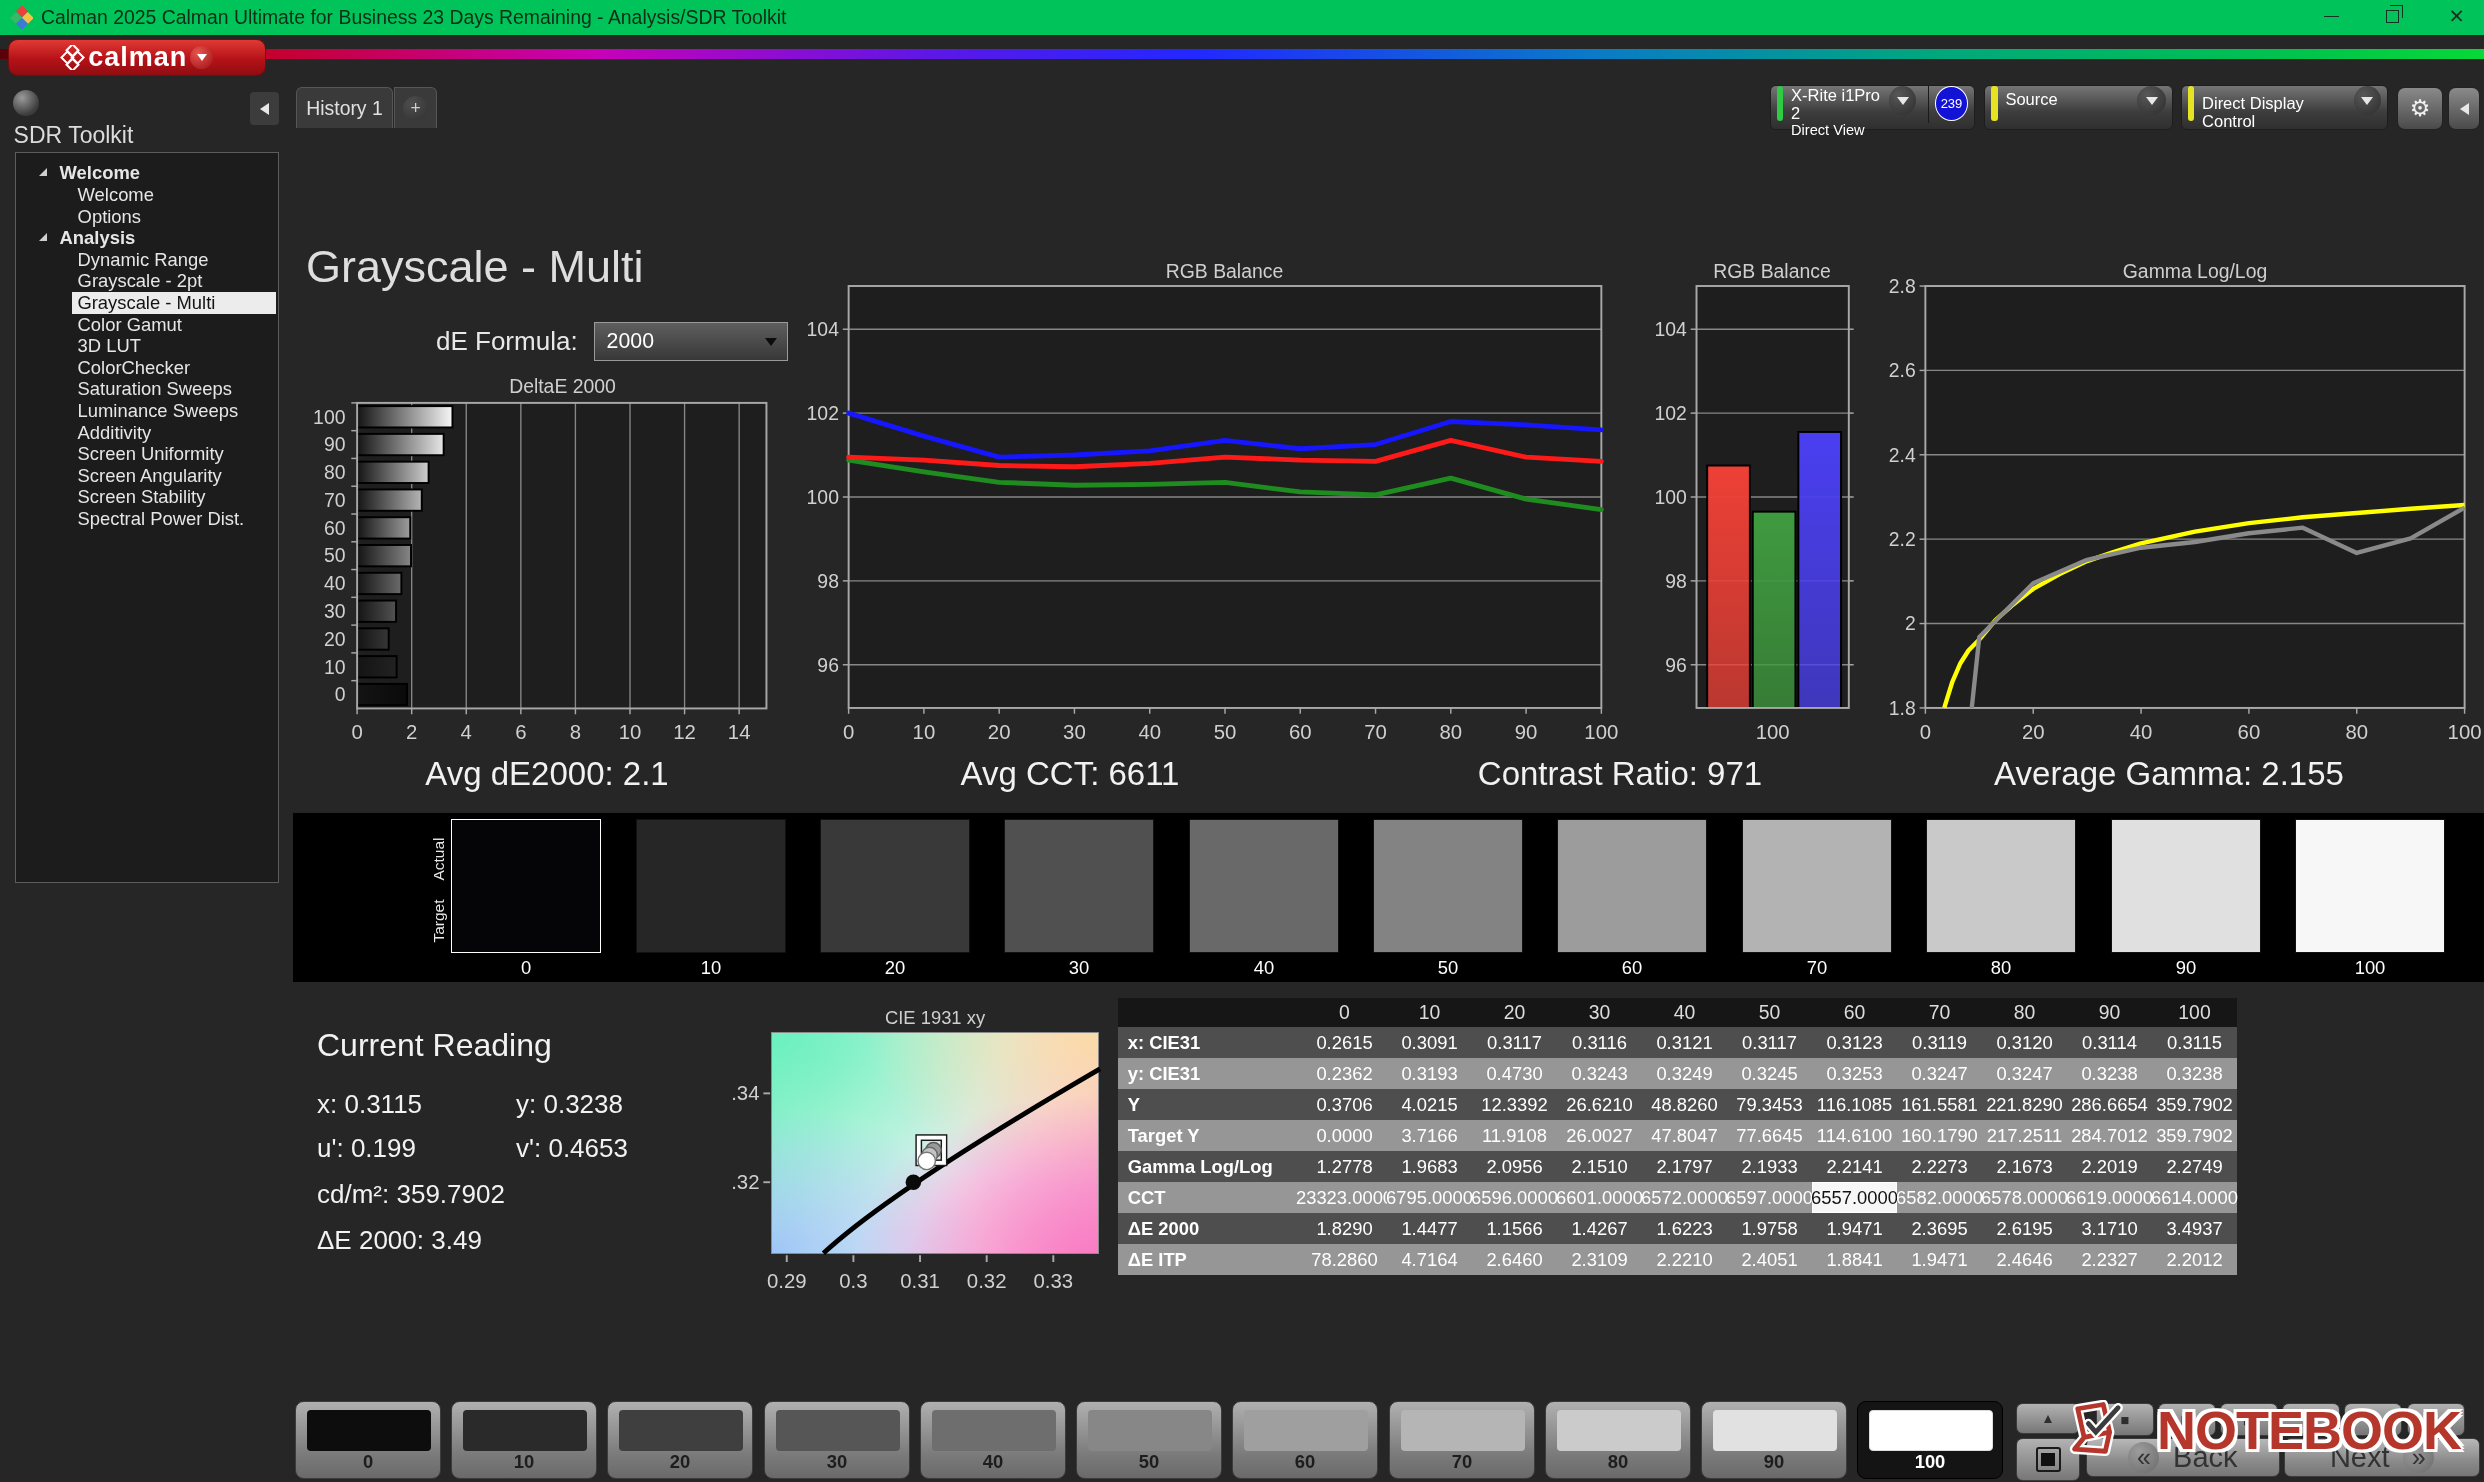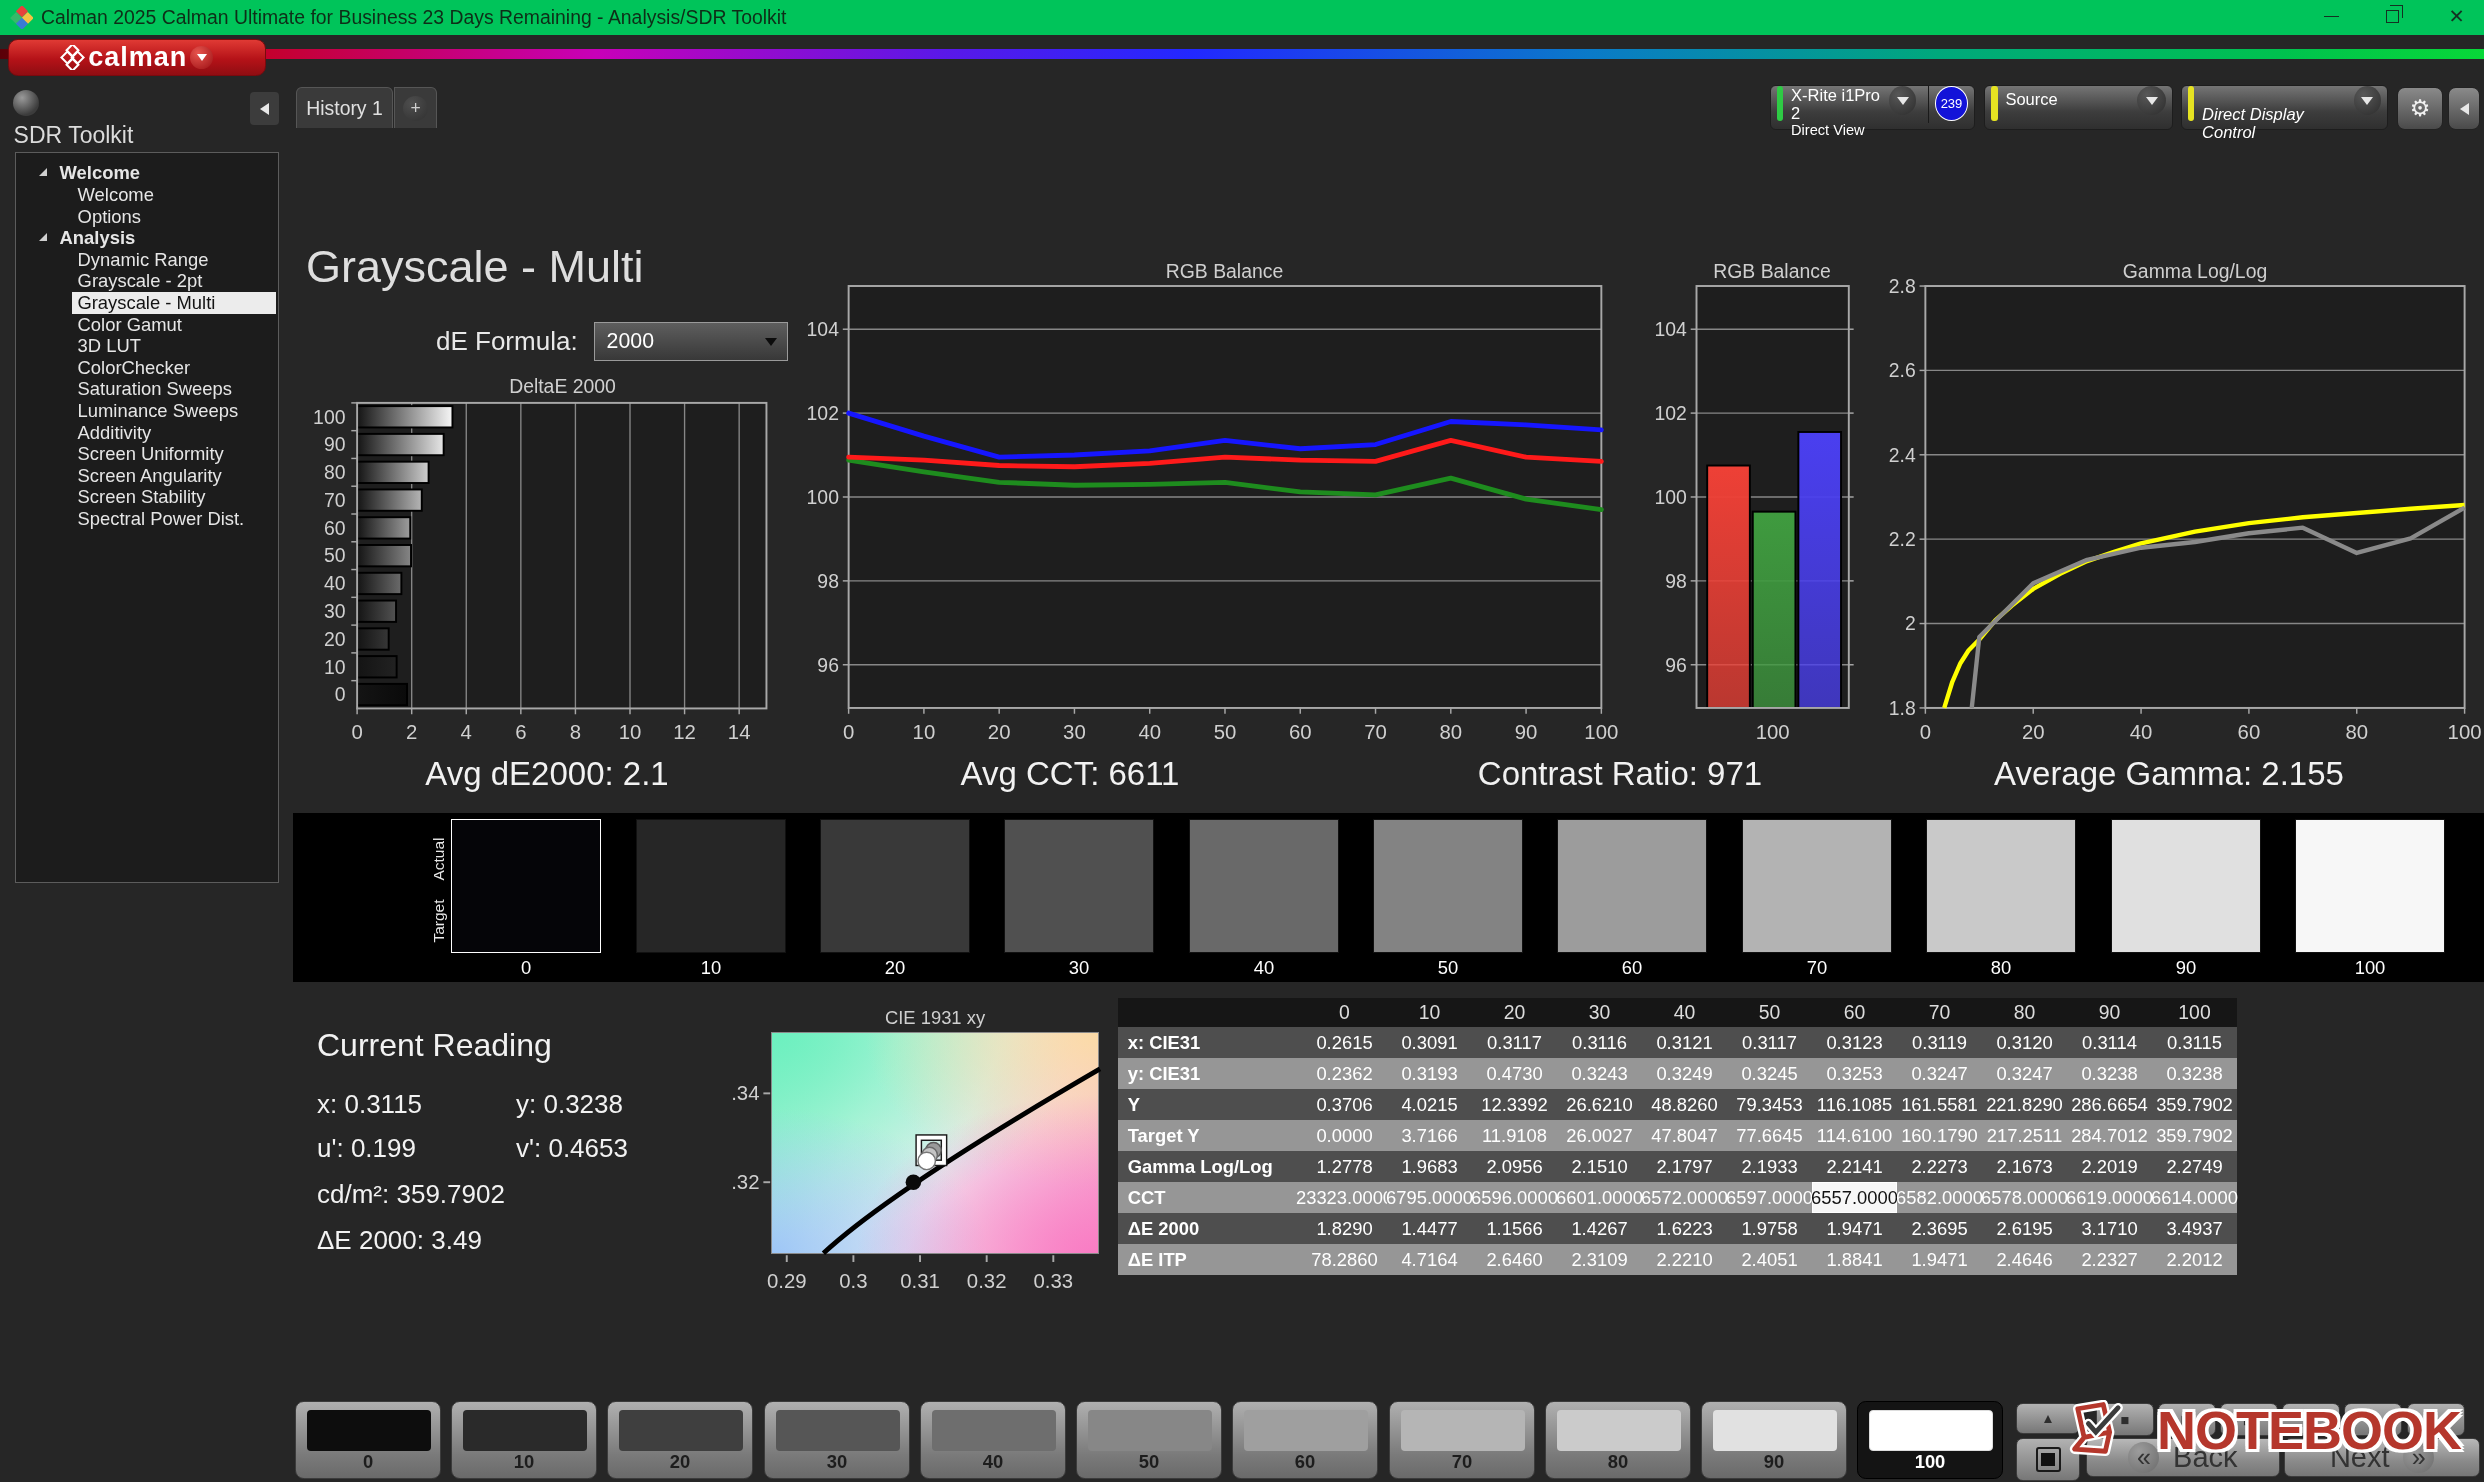--- a/index.html
+++ b/index.html
@@ -180,21 +180,21 @@
   </div>
   <div class="drop" id="source-drop">
     <div class="stripe" id="source-stripe" style="background: rgb(230, 227, 34);"></div>
     <div class="droptext" style="font-size:16.5px; align-self:flex-start; margin-top:3.9px;">Source</div>
     <div class="chev">
         <div class="tri-down"></div>
       </div>
   </div>
   <div class="drop" id="ddc-drop">
     <div class="stripe" id="ddc-stripe" style="background: rgb(230, 227, 34);"></div>
-    <div class="droptext" style="font-size:16.5px; align-self:flex-start; margin-top:19px;font-style:italic;">Direct Display Control</div>
+    <div class="droptext" style="font-size:16.5px; align-self:flex-start; margin-top:8px;">Direct Display Control</div>
     <div class="chev">
         <div class="tri-down"></div>
       </div>
   </div>
   <div class="sqbtn" id="gear-btn">
       <span>⚙</span>
     </div>
   <div class="sqbtn" id="collapse-right-btn">
       <div class="tri-left"></div>
     </div>

